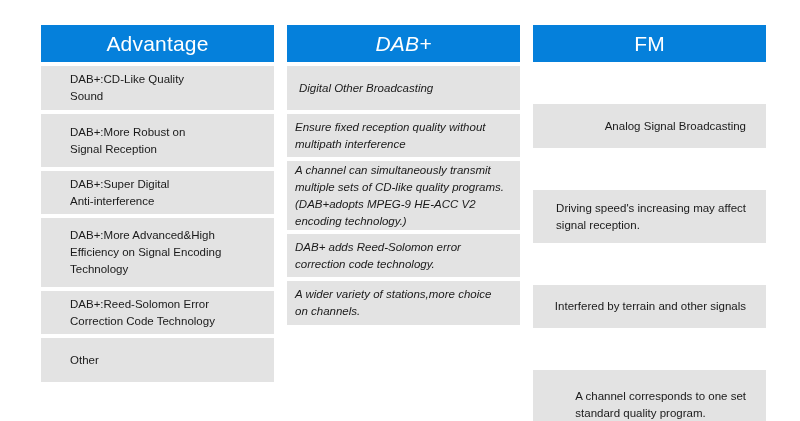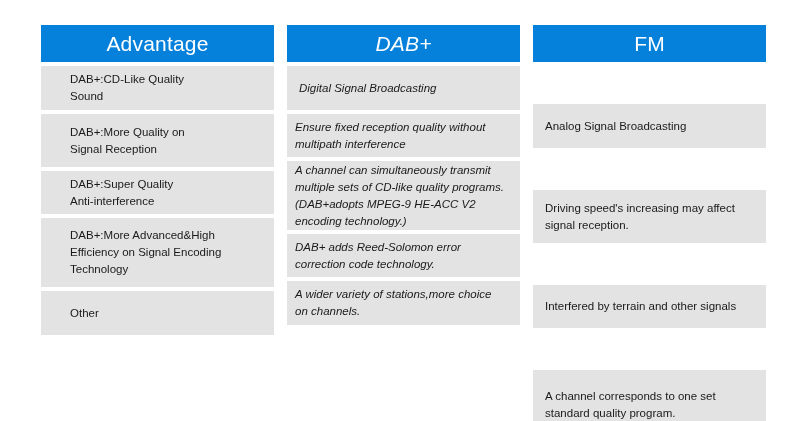--- a/index.html
+++ b/index.html
@@ -50,21 +50,22 @@
     display: flex;
     align-items: center;
   }
   .col-advantage .cell {
     padding: 6px 10px 6px 29px;
   }
   .col-dabplus .cell {
     padding: 6px 12px 6px 8px;
   }
   .col-fm .cell {
-    padding: 6px 4px 6px 12px;
+    padding: 6px 20px 6px 12px;
+    justify-content: flex-end;
   }
   .col-dabplus .cell.first-indent {
     padding-left: 12px;
   }
   .cell .txt {
     display: block;
     white-space: pre-line;
   }
   .r0 { height: 44px; }
   .r1 { height: 53px; }
@@ -89,41 +90,45 @@
 
 <div id="comparison-table">
 
   <div class="column col-advantage">
     <div class="col-header">Advantage</div>
     <div class="cell r0">
         <span class="txt">DAB+:CD-Like Quality
 Sound</span>
       </div>
     <div class="cell r1">
-        <span class="txt">DAB+:More Quality on
+        <span class="txt">DAB+:More Robust on
 Signal Reception</span>
       </div>
     <div class="cell r2">
-        <span class="txt">DAB+:Super Quality
+        <span class="txt">DAB+:Super Digital
 Anti-interference</span>
       </div>
     <div class="cell r3">
         <span class="txt">DAB+:More Advanced&amp;High
 Efficiency on Signal Encoding
 Technology</span>
+      </div>
+    <div class="cell r4">
+        <span class="txt">DAB+:Reed-Solomon Error
+Correction Code Technology</span>
       </div>
     <div class="cell r5">
         <span class="txt">Other</span>
       </div>
   </div>
 
   <div class="column col-dabplus">
     <div class="col-header">DAB+</div>
     <div class="cell r0 first-indent">
-        <span class="txt">Digital Signal Broadcasting</span>
+        <span class="txt">Digital Other Broadcasting</span>
       </div>
     <div class="cell r2">
         <span class="txt">Ensure fixed reception quality without
 multipath interference</span>
       </div>
     <div class="cell r3">
         <span class="txt">A channel can simultaneously transmit
 multiple sets of CD-like quality programs.
 (DAB+adopts MPEG-9 HE-ACC V2
 encoding technology.)</span>

